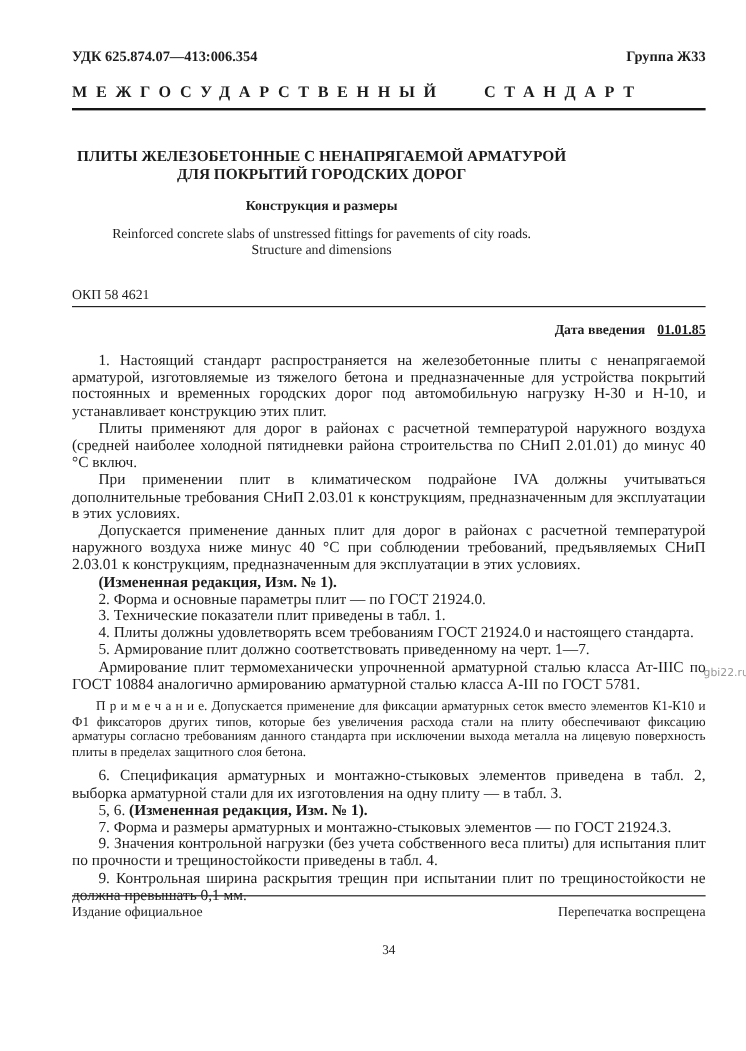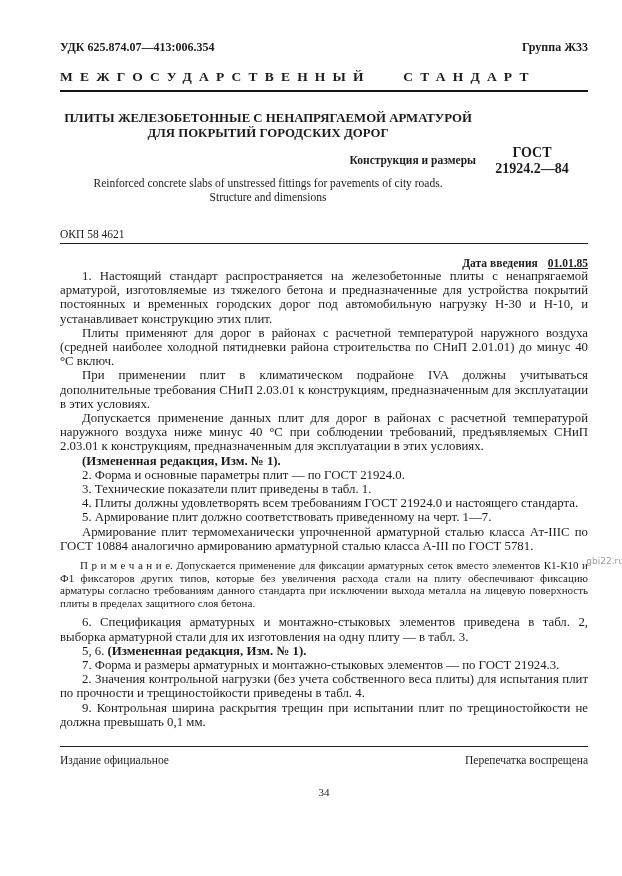--- a/index.html
+++ b/index.html
@@ -19,37 +19,38 @@
     font-weight:bold; font-size:12px;
   }
   .standard-name {
     margin-top:14px;
     font-weight:bold; font-size:13.5px;
     letter-spacing:7.2px; word-spacing:22px;
     white-space:nowrap;
   }
   .rule-thick { border-top:2px solid #151515; margin-top:5px; }
 
-  .title-section { position:relative; margin-top:19px; padding-right:112px; }
+  .title-section { position:relative; margin-top:31px; padding-right:112px; }
   .doc-title { text-align:center; font-weight:bold; font-size:12.8px; line-height:15px; }
-  .doc-subtitle { text-align:right; font-weight:bold; font-size:11.5px; margin-top:13px; }
+  .doc-subtitle { text-align:center; font-weight:bold; font-size:11.5px; margin-top:13px; }
   .doc-subtitle-en { text-align:center; font-size:11.5px; line-height:13.5px; margin-top:11px; }
   .gost-block {
     position:absolute; right:0; top:34px; width:112px;
     text-align:center; font-weight:bold; font-size:14px; line-height:16px;
   }
 
   .okp-row {
     margin-top:24px; font-size:11.5px;
     padding-bottom:3px; border-bottom:1.5px solid #222;
   }
   .date-row { margin-top:13px; text-align:right; font-weight:bold; font-size:11.5px; }
   .date-value { text-decoration:underline; margin-left:10px; }
 
   .document-body {
+    margin-top:12px;
     font-size:12.8px; line-height:14.2px;
     text-align:justify;
   }
   .para { margin:0; text-indent:22px; }
   .para .b { font-weight:bold; }
   .para.note { font-size:11px; line-height:12.6px; margin:6px 0; text-indent:20px; }
 
   .footer { position:absolute; left:60px; right:34px; top:746px; border-top:1.5px solid #222; }
   .footer-row {
     display:flex; justify-content:space-between;
@@ -80,24 +81,20 @@
     <div class="title-section">
       <div class="doc-title">
         <div>ПЛИТЫ ЖЕЛЕЗОБЕТОННЫЕ С НЕНАПРЯГАЕМОЙ АРМАТУРОЙ</div>
         <div>ДЛЯ ПОКРЫТИЙ ГОРОДСКИХ ДОРОГ</div>
       </div>
       <div class="doc-subtitle">Конструкция и размеры</div>
       <div class="doc-subtitle-en">
         <div>Reinforced concrete slabs of unstressed fittings for pavements of city roads.</div>
         <div>Structure and dimensions</div>
       </div>
-      <div class="gost-block">
-        <div>ГОСТ</div>
-        <div>21924.2—84</div>
-      </div>
     </div>
 
     <div class="okp-row">ОКП 58 4621</div>
 
     <div class="date-row">
       <span>Дата введения</span><span class="date-value">01.01.85</span>
     </div>
 
     <div class="document-body">
         <p class="para"><span>1. Настоящий стандарт распространяется на железобетонные плиты с ненапрягаемой арматурой, изготовляемые из тяжелого бетона и предназначенные для устройства покрытий постоянных и временных городских дорог под автомобильную нагрузку Н-30 и Н-10, и устанавливает конструкцию этих плит.</span></p>
@@ -107,21 +104,21 @@
         <p class="para"><span class="b">(Измененная редакция, Изм. № 1).</span></p>
         <p class="para"><span>2. Форма и основные параметры плит — по ГОСТ 21924.0.</span></p>
         <p class="para"><span>3. Технические показатели плит приведены в табл. 1.</span></p>
         <p class="para"><span>4. Плиты должны удовлетворять всем требованиям ГОСТ 21924.0 и настоящего стандарта.</span></p>
         <p class="para"><span>5. Армирование плит должно соответствовать приведенному на черт. 1—7.</span></p>
         <p class="para"><span>Армирование плит термомеханически упрочненной арматурной сталью класса Ат-IIIС по ГОСТ 10884 аналогично армированию арматурной сталью класса А-III по ГОСТ 5781.</span></p>
         <p class="para note"><span>П р и м е ч а н и е. Допускается применение для фиксации арматурных сеток вместо элементов К1-К10 и Ф1 фиксаторов других типов, которые без увеличения расхода стали на плиту обеспечивают фиксацию арматуры согласно требованиям данного стандарта при исключении выхода металла на лицевую поверхность плиты в пределах защитного слоя бетона.</span></p>
         <p class="para"><span>6. Спецификация арматурных и монтажно-стыковых элементов приведена в табл. 2, выборка арматурной стали для их изготовления на одну плиту — в табл. 3.</span></p>
         <p class="para"><span>5, 6. </span><span class="b">(Измененная редакция, Изм. № 1).</span></p>
         <p class="para"><span>7. Форма и размеры арматурных и монтажно-стыковых элементов — по ГОСТ 21924.3.</span></p>
-        <p class="para"><span>2. Значения контрольной нагрузки (без учета собственного веса плиты) для испытания плит по прочности и трещиностойкости приведены в табл. 4.</span></p>
+        <p class="para"><span>9. Значения контрольной нагрузки (без учета собственного веса плиты) для испытания плит по прочности и трещиностойкости приведены в табл. 4.</span></p>
         <p class="para"><span>9. Контрольная ширина раскрытия трещин при испытании плит по трещиностойкости не должна превышать 0,1 мм.</span></p>
       </div>
   </div>
 
   <div class="footer">
     <div class="footer-row">
       <span>Издание официальное</span>
       <span>Перепечатка воспрещена</span>
     </div>
     <div class="page-number">34</div>

